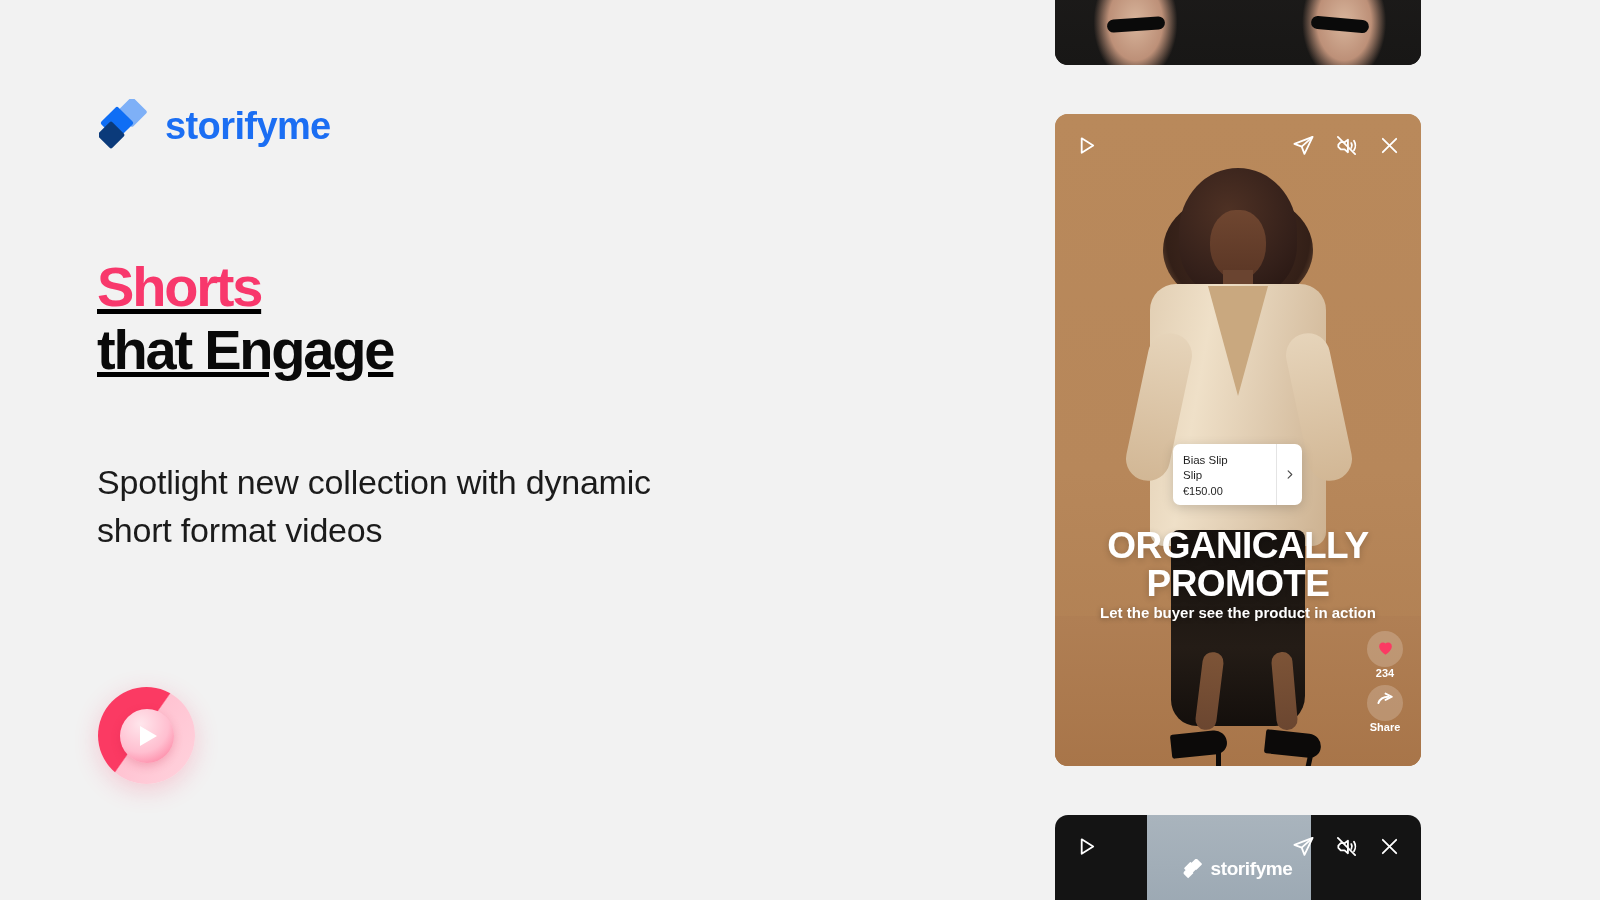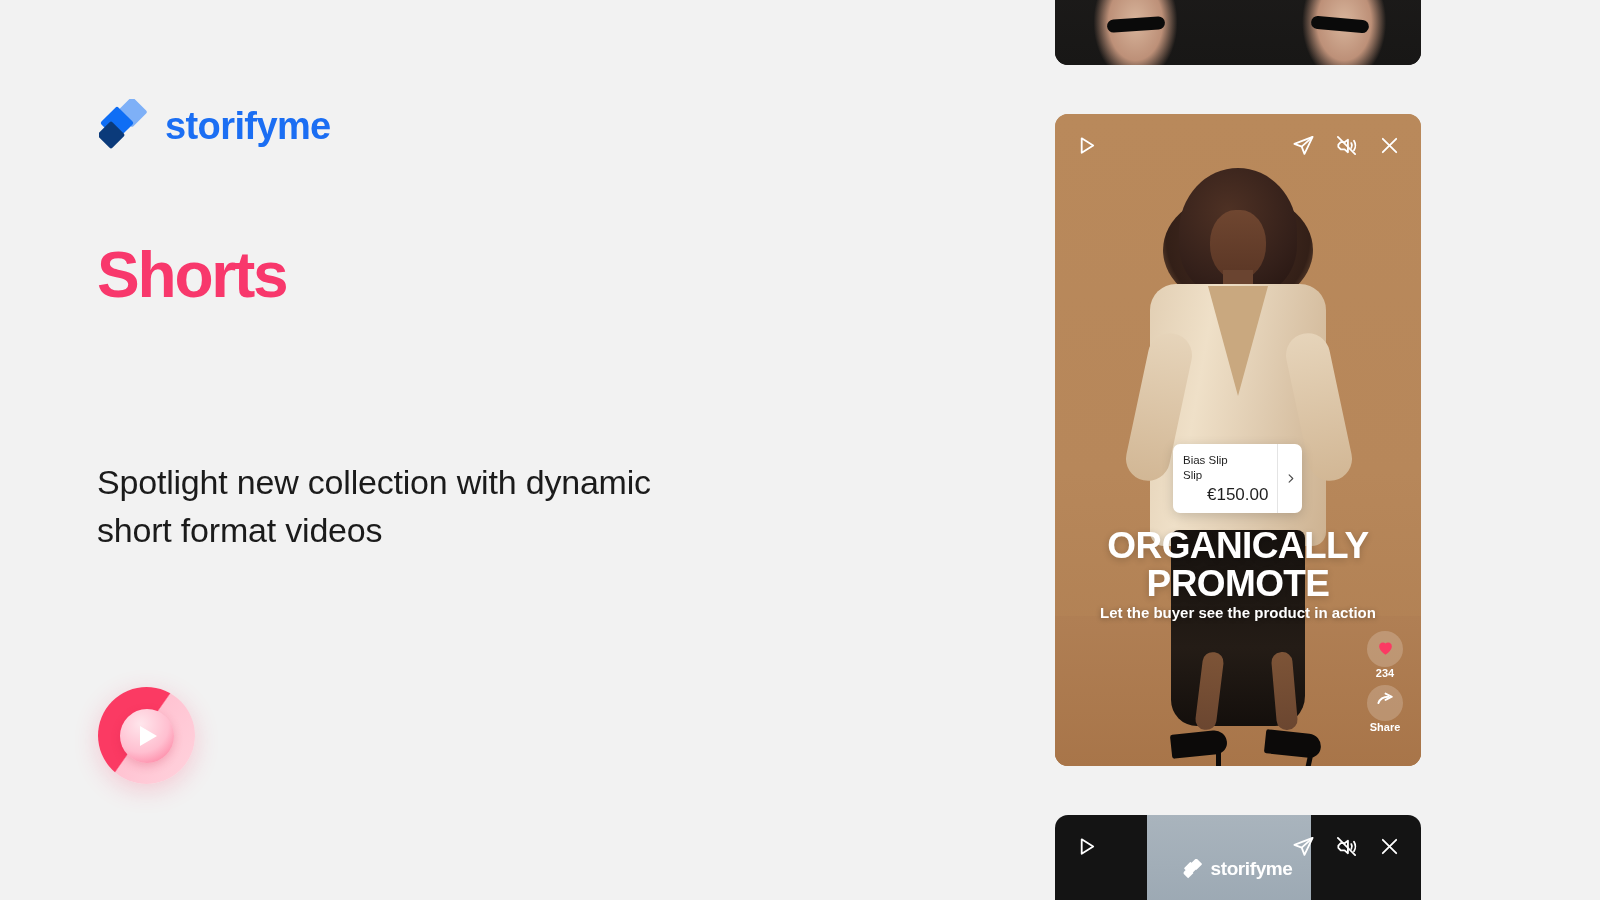--- a/index.html
+++ b/index.html
@@ -18,23 +18,24 @@
     position: absolute; left: 99px; top: 99px;
     display: flex; align-items: center; gap: 14px;
   }
   .logo-mark { width: 52px; height: 54px; position: relative; }
   .logo-text {
     font-size: 38px; font-weight: 700; color: #1b6ef3;
     letter-spacing: -0.6px; line-height: 1;
   }
 
   .headline {
-    position: absolute; left: 97px; top: 244px;
-    font-size: 64px; font-weight: 700; line-height: 0.98;
+    position: absolute; left: 97px; top: 260px;
+    font-size: 56px; font-weight: 700; line-height: 0.98;
     letter-spacing: -2.2px;
+    text-decoration: underline;
   }
   .headline .l1 { color: #f8386c; display: block; }
   .headline .l2 { color: #0a0a0a; display: block; margin-top: 8px; }
 
   .subhead {
     position: absolute; left: 97px; top: 458px;
     font-size: 34px; line-height: 1.42; color: #1b1b1b;
     font-weight: 400; letter-spacing: -0.2px; max-width: 560px;
   }
 
@@ -149,21 +150,21 @@
 
   
   .prod-card {
     position: absolute; left: 118px; top: 330px;
     width: 129px; background: #ffffff; border-radius: 7px;
     display: flex; align-items: stretch; overflow: hidden;
     box-shadow: 0 3px 12px rgba(0,0,0,.17); z-index: 5;
   }
   .prod-info { padding: 9px 9px 8px 10px; flex: 1; }
   .prod-name { font-size: 11.5px; color: #1f1f1f; line-height: 1.32; }
-  .prod-price { font-size: 17px; color: #1f1f1f; margin-top: 2px; margin-left: 24px; }
+  .prod-price { font-size: 11px; color: #1f1f1f; margin-top: 2px; }
   .prod-arrow {
     width: 26px; border-left: 1px solid #e4e4e4;
     display: flex; align-items: center; justify-content: center;
   }
 
   .promo {
     position: absolute; left: 0; right: 0; top: 413px; text-align: center; z-index: 5;
   }
   .promo-title {
     color: #fff; font-weight: 800; font-size: 37px; line-height: 1.04;
@@ -210,20 +211,21 @@
           <rect x="22" y="2" width="22" height="22" rx="2" transform="rotate(45 33 13)" fill="#7eb0f7"></rect>
           <rect x="6" y="12" width="24" height="24" rx="2" transform="rotate(45 18 24)" fill="#0f6ef5"></rect>
           <rect x="2" y="26" width="20" height="20" rx="2" transform="rotate(45 12 36)" fill="#0b3a7a"></rect>
         </svg>
       </span>
       <span class="logo-text">storifyme</span>
     </div>
 
     <h1 class="headline">
       <span class="l1">Shorts</span>
+      <span class="l2">that Engage</span>
     </h1>
 
     <p class="subhead">Spotlight new collection with dynamic short format videos</p>
 
     <div class="play-orb">
       <span class="play-orb-inner">
         <span class="tri"></span>
       </span>
     </div>
   </div>

